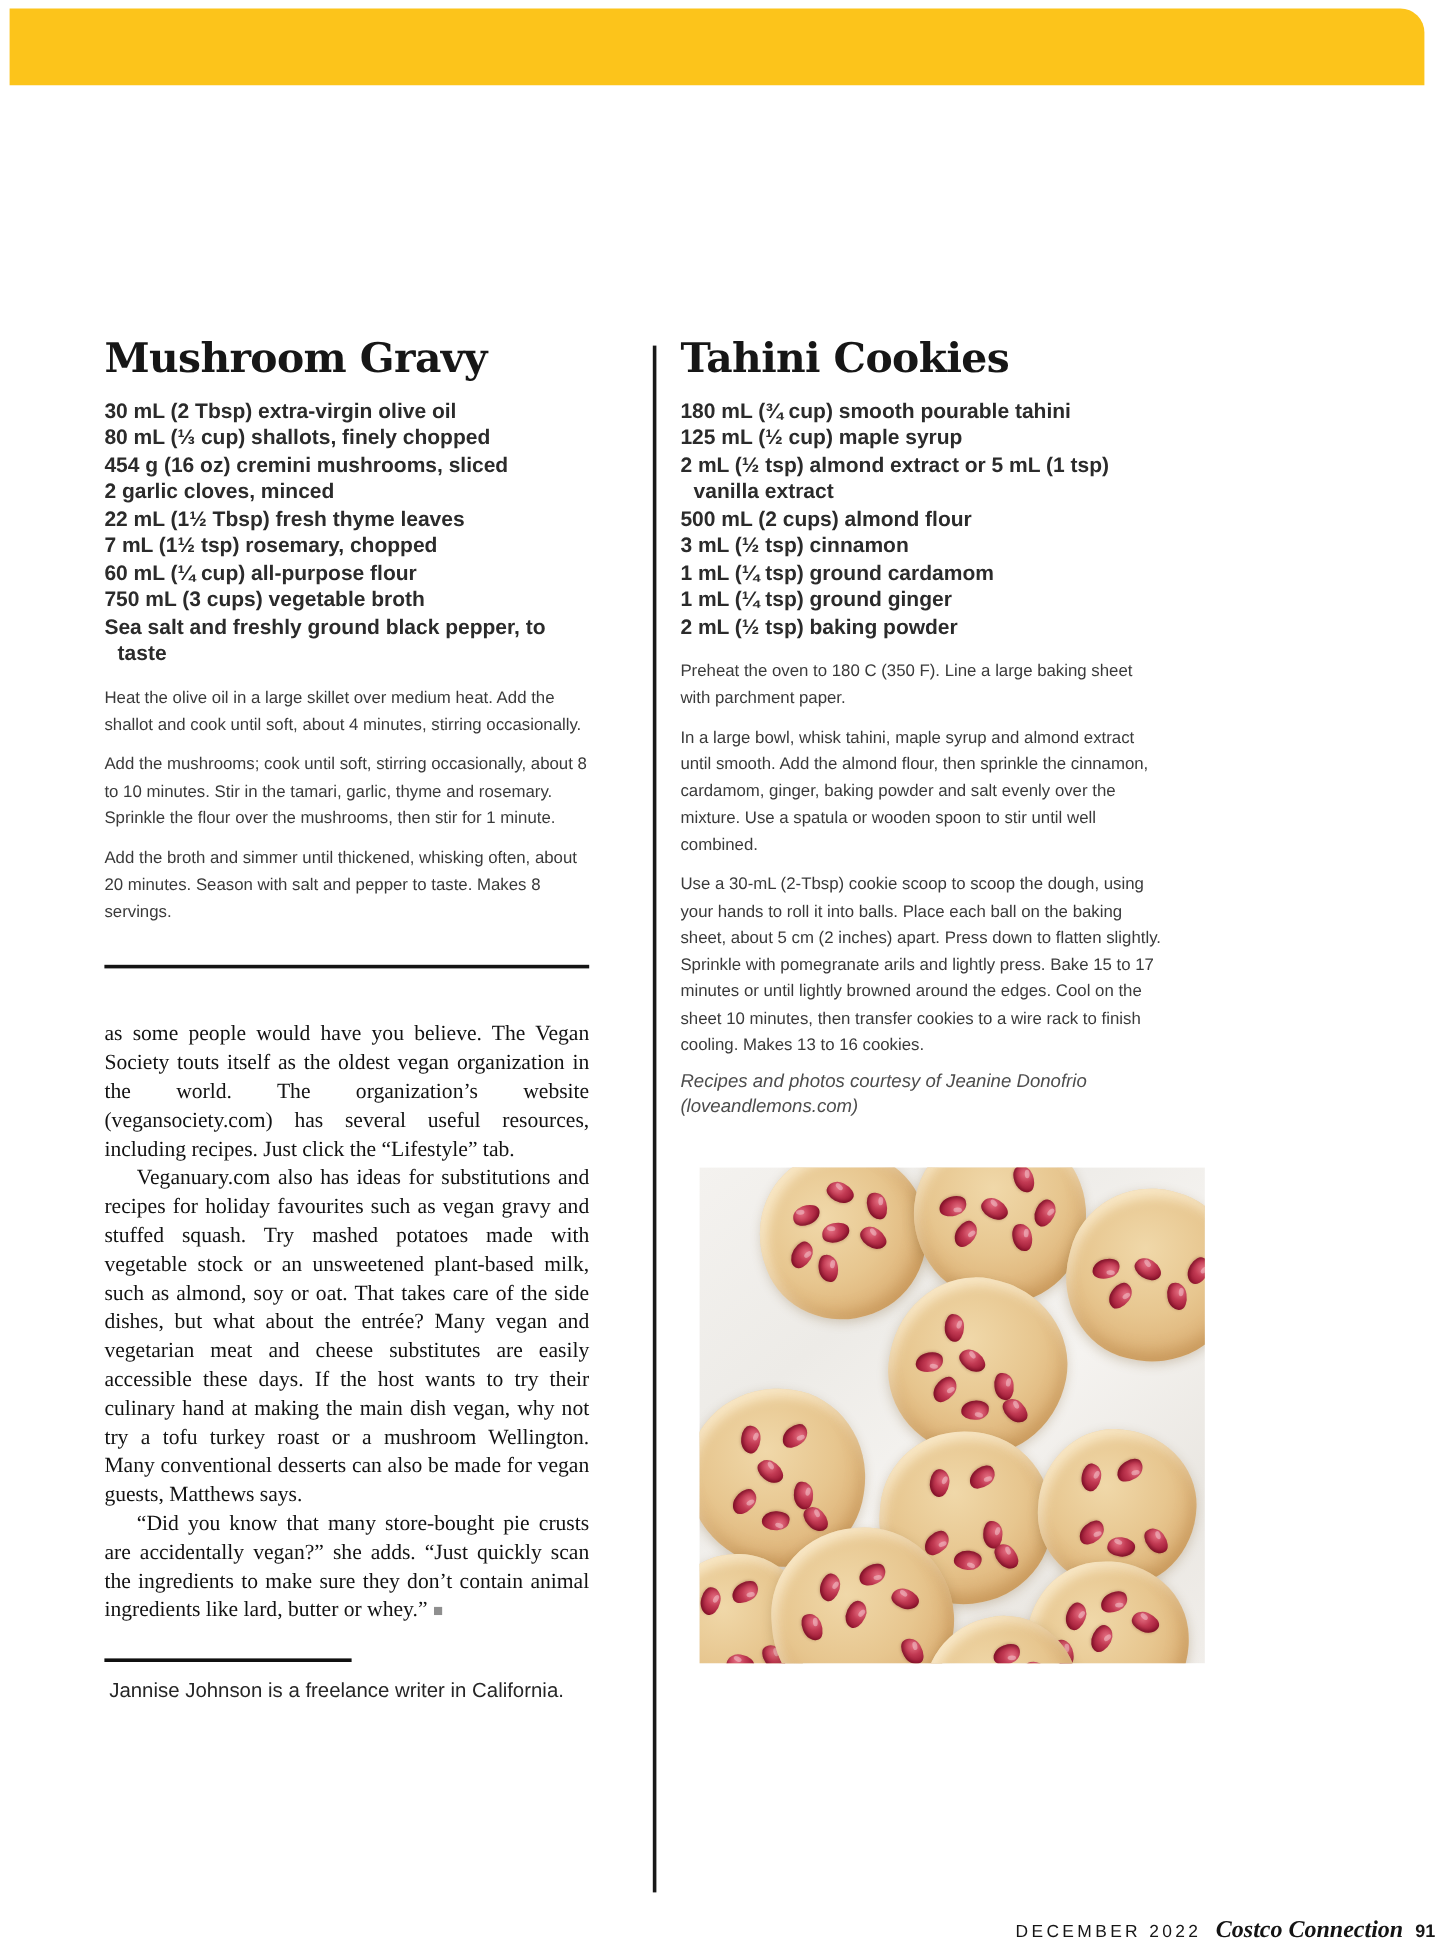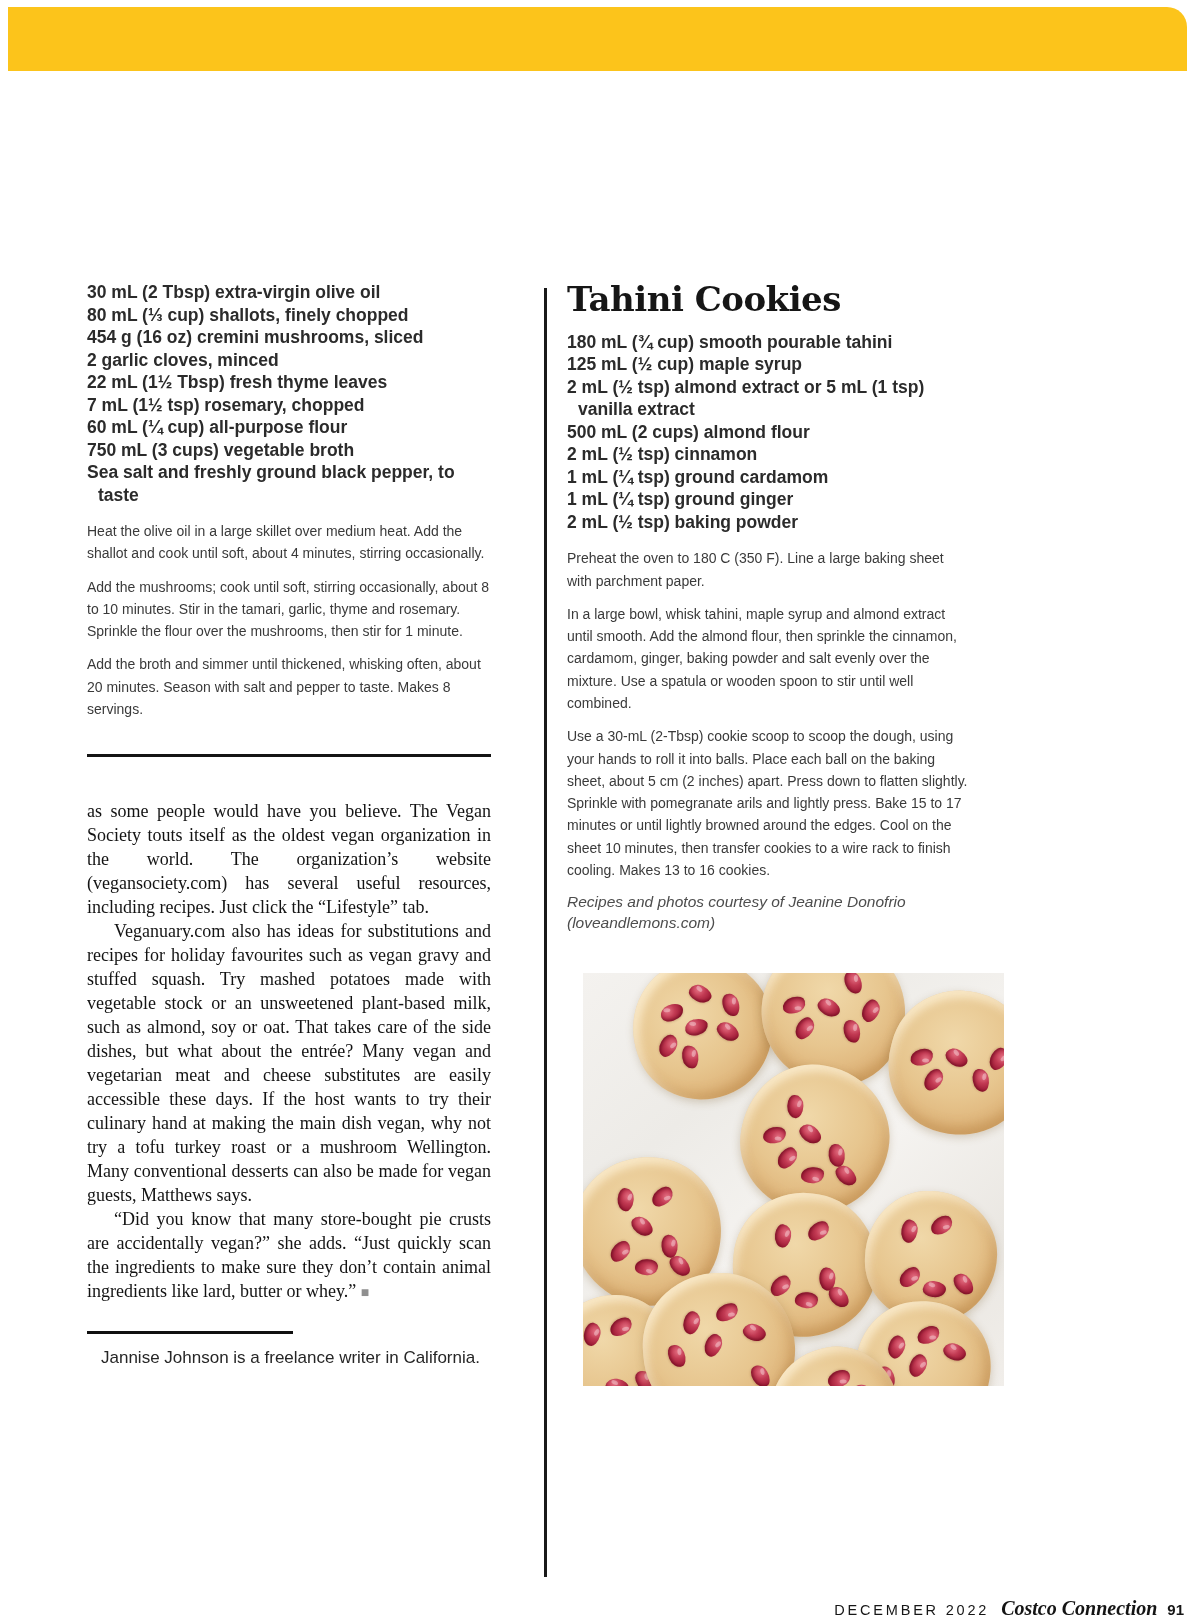--- a/index.html
+++ b/index.html
@@ -28,59 +28,60 @@
 
   .rule-full{height:2.5px;background:#141414;margin-top:34px;}
 
   .article{margin-top:42px;}
   .article p{margin:0;font-family:"Liberation Serif","DejaVu Serif",serif;
              font-size:18px;line-height:24px;color:#131313;text-align:justify;}
   .article p + p{text-indent:27px;}
   .end-square{color:#8f8f8f;font-size:14px;}
 
   .rule-author{width:206px;height:3px;background:#101010;margin-top:26px;}
-  .author-note{margin:13px 0 0 14px;font-family:"Liberation Sans","DejaVu Sans",sans-serif;
+  .author-note{margin:13px 0 0 4px;font-family:"Liberation Sans","DejaVu Sans",sans-serif;
                font-size:17px;line-height:22px;color:#262626;}
 
   .credit{margin:2px 0 0 0;width:404px;font-family:"Liberation Sans","DejaVu Sans",sans-serif;
           font-style:italic;font-size:15.5px;line-height:20.5px;color:#4d4d4d;}
 
   .photo{position:relative;width:421px;height:413px;margin:40px 0 0 16px;overflow:hidden;
          background:linear-gradient(140deg,#f4f2ef 0%,#edebe7 30%,#f5f3f0 55%,#eae7e2 80%,#f1eeea 100%);}
 
   .cookie{position:absolute;
           background:radial-gradient(circle at 42% 36%,#f0d8a9 0%,#e7c68f 45%,#ddb176 75%,#cf9c5c 95%);
           box-shadow:inset -4px -7px 12px rgba(166,113,47,.35),
                      inset 4px 6px 10px rgba(255,244,218,.8),
                      0 3px 9px rgba(130,100,55,.28);}
   .aril{position:absolute;width:23px;height:16px;
         border-radius:46% 54% 52% 48% / 58% 46% 58% 42%;
         background:radial-gradient(circle at 35% 32%,#e0697c 6%,#c23a53 38%,#a31f3a 72%,#871226 100%);
         box-shadow:inset 0 -2px 3px rgba(96,8,26,.55),0 1px 2px rgba(120,60,30,.25);}
   .aril::after{content:"";position:absolute;left:20%;top:14%;width:30%;height:24%;
                background:rgba(255,255,255,.35);border-radius:50%;transform:rotate(18deg);}
 
-  .footer{position:absolute;right:16px;bottom:3px;white-space:nowrap;text-align:right;}
+  .footer{position:absolute;right:4px;bottom:3px;white-space:nowrap;text-align:right;}
   .f-issue{font-family:"Liberation Sans","DejaVu Sans",sans-serif;font-size:14.5px;
            letter-spacing:2.8px;color:#161616;}
   .f-mag{font-family:"Liberation Serif","DejaVu Serif",serif;font-style:italic;font-weight:700;
          font-size:20px;color:#141414;margin-left:12px;}
   .f-page{font-family:"Liberation Sans","DejaVu Sans",sans-serif;font-weight:700;
           font-size:15px;color:#161616;margin-left:10px;}
 </style>
 </head>
 <body>
 
 <div class="page">
 
   <div class="top-bar" style="background-color: rgb(252, 196, 27);"></div>
 
   <div class="divider-v"></div>
 
   <div class="col col-left">
+    <h2 class="recipe-title">Mushroom Gravy</h2>
     <div class="ing-list">
         <div class="ing">30 mL (2 Tbsp) extra-virgin olive oil</div>
         <div class="ing">80 mL (⅓ cup) shallots, finely chopped</div>
         <div class="ing">454 g (16 oz) cremini mushrooms, sliced</div>
         <div class="ing">2 garlic cloves, minced</div>
         <div class="ing">22 mL (1½ Tbsp) fresh thyme leaves</div>
         <div class="ing">7 mL (1½ tsp) rosemary, chopped</div>
         <div class="ing">60 mL (¼ cup) all-purpose flour</div>
         <div class="ing">750 mL (3 cups) vegetable broth</div>
         <div class="ing">Sea salt and freshly ground black pepper, to taste</div>
@@ -100,21 +101,21 @@
     <p class="author-note">Jannise Johnson is a freelance writer in California.</p>
   </div>
 
   <div class="col col-right">
     <h2 class="recipe-title">Tahini Cookies</h2>
     <div class="ing-list">
         <div class="ing">180 mL (¾ cup) smooth pourable tahini</div>
         <div class="ing">125 mL (½ cup) maple syrup</div>
         <div class="ing">2 mL (½ tsp) almond extract or 5 mL (1 tsp) vanilla extract</div>
         <div class="ing">500 mL (2 cups) almond flour</div>
-        <div class="ing">2 mL (½ tsp) cinnamon</div>
+        <div class="ing">3 mL (½ tsp) cinnamon</div>
         <div class="ing">1 mL (¼ tsp) ground cardamom</div>
         <div class="ing">1 mL (¼ tsp) ground ginger</div>
         <div class="ing">2 mL (½ tsp) baking powder</div>
       </div>
     <div class="step-list">
         <p class="step">Preheat the oven to 180 C (350 F). Line a large baking sheet with parchment paper.</p>
         <p class="step">In a large bowl, whisk tahini, maple syrup and almond extract until smooth. Add the almond flour, then sprinkle the cinnamon, cardamom, ginger, baking powder and salt evenly over the mixture. Use a spatula or wooden spoon to stir until well combined.</p>
         <p class="step">Use a 30-mL (2-Tbsp) cookie scoop to scoop the dough, using your hands to roll it into balls. Place each ball on the baking sheet, about 5 cm (2 inches) apart. Press down to flatten slightly. Sprinkle with pomegranate arils and lightly press. Bake 15 to 17 minutes or until lightly browned around the edges. Cool on the sheet 10 minutes, then transfer cookies to a wire rack to finish cooling. Makes 13 to 16 cookies.</p>
       </div>
     <p class="credit">Recipes and photos courtesy of Jeanine Donofrio (loveandlemons.com)</p>

